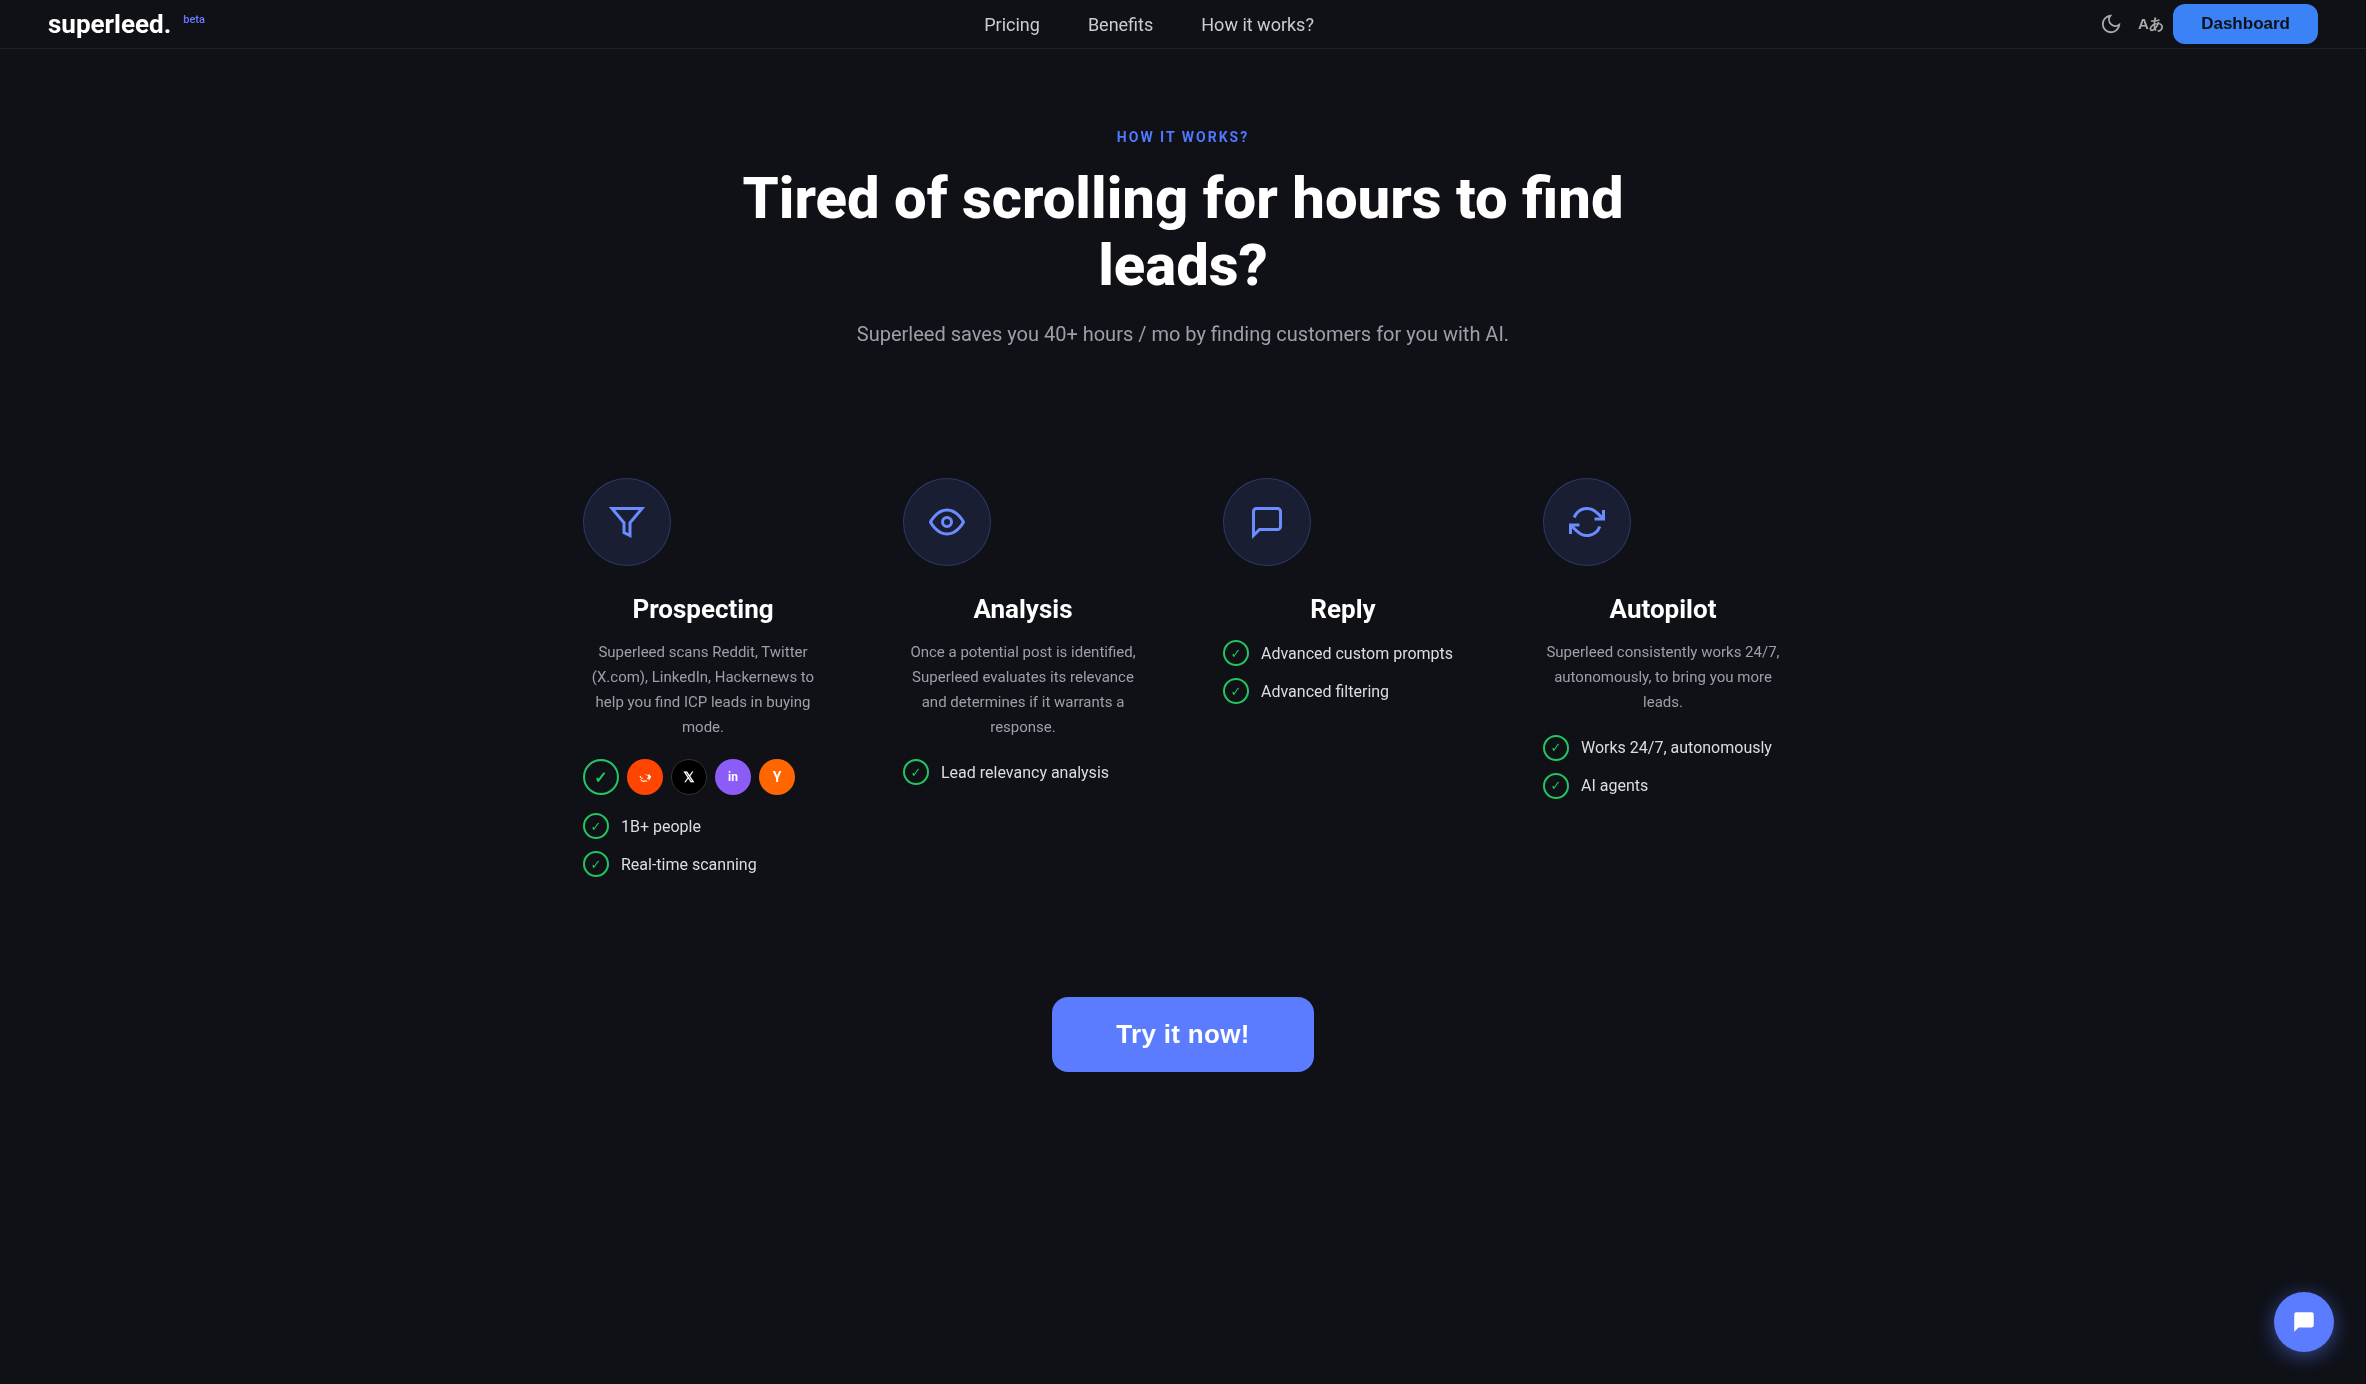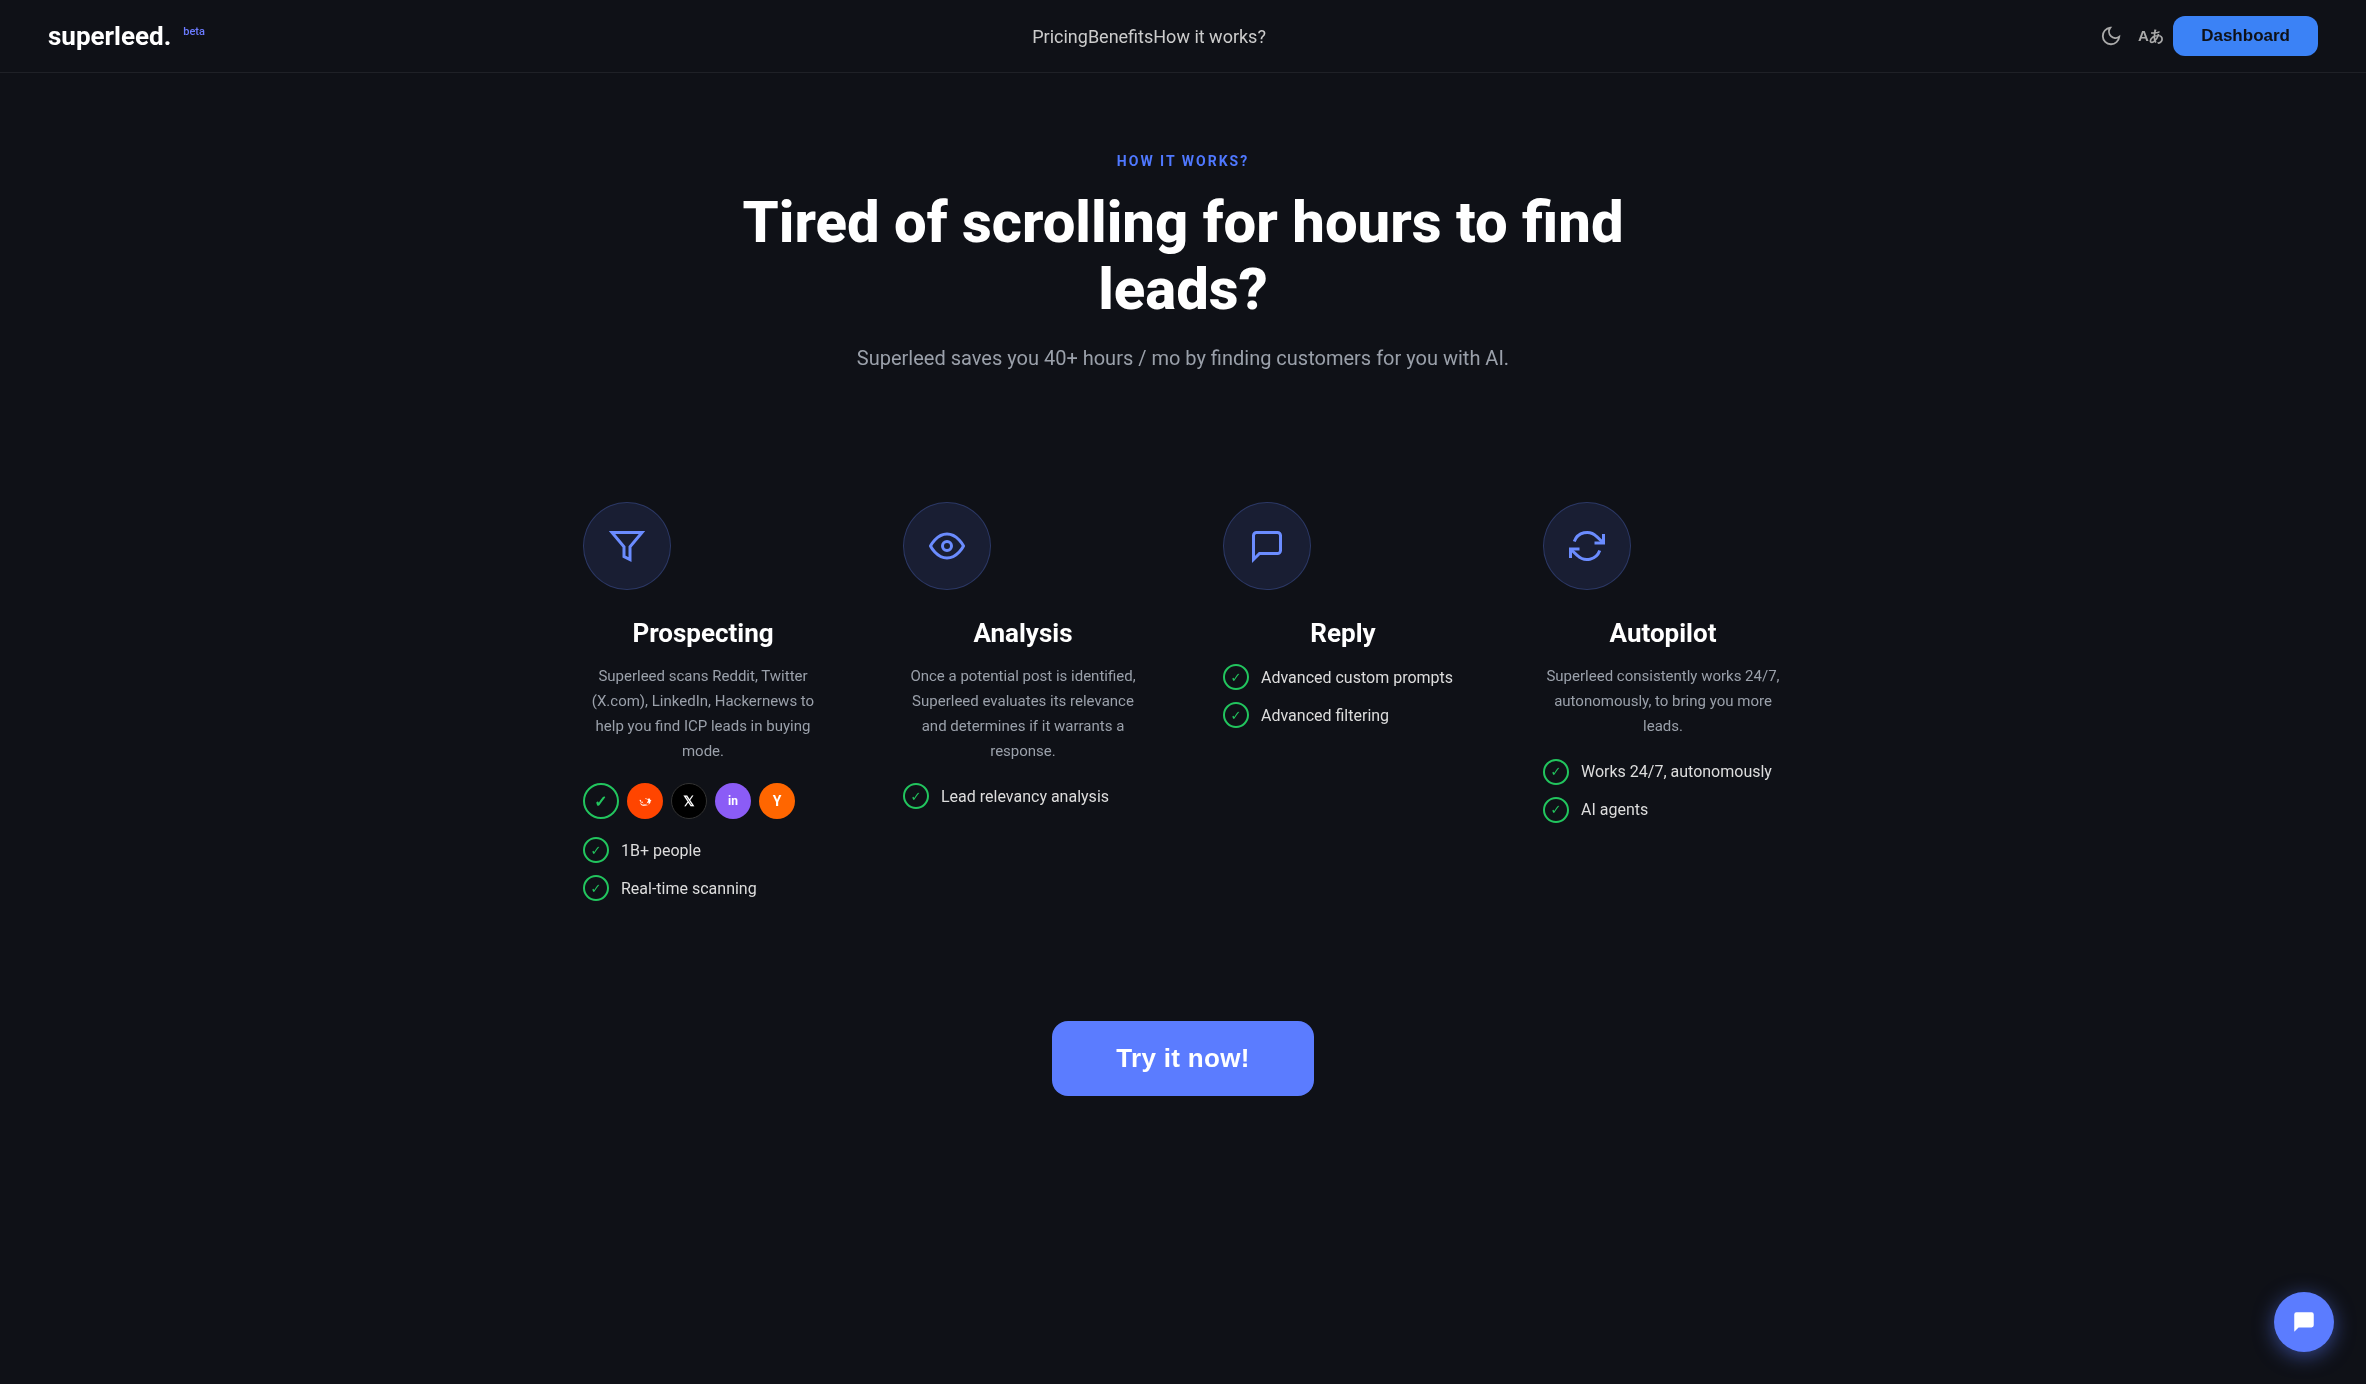--- a/index.html
+++ b/index.html
@@ -8,21 +8,21 @@
       color: #ffffff;
       font-family: -apple-system, BlinkMacSystemFont, 'Segoe UI', Roboto, sans-serif;
       min-height: 100vh;
     }
 
     
     .navbar {
       display: flex;
       align-items: center;
       justify-content: space-between;
-      padding: 16px 48px;
+      padding: 4px 48px;
       border-bottom: 1px solid rgba(255,255,255,0.07);
     }
     .navbar-left {
       display: flex;
       align-items: center;
       gap: 8px;
     }
     .logo-text {
       font-size: 26px;
       font-weight: 700;
@@ -32,20 +32,21 @@
       font-size: 11px;
       color: #6b7bff;
       font-weight: 500;
       margin-left: 4px;
       align-self: flex-start;
       margin-top: 4px;
     }
     .navbar-center {
       display: flex;
       align-items: center;
+      gap: 48px;
     }
     .nav-link {
       color: #cccccc;
       font-size: 18px;
       cursor: pointer;
       text-decoration: none;
     }
     .navbar-right {
       display: flex;
       align-items: center;

